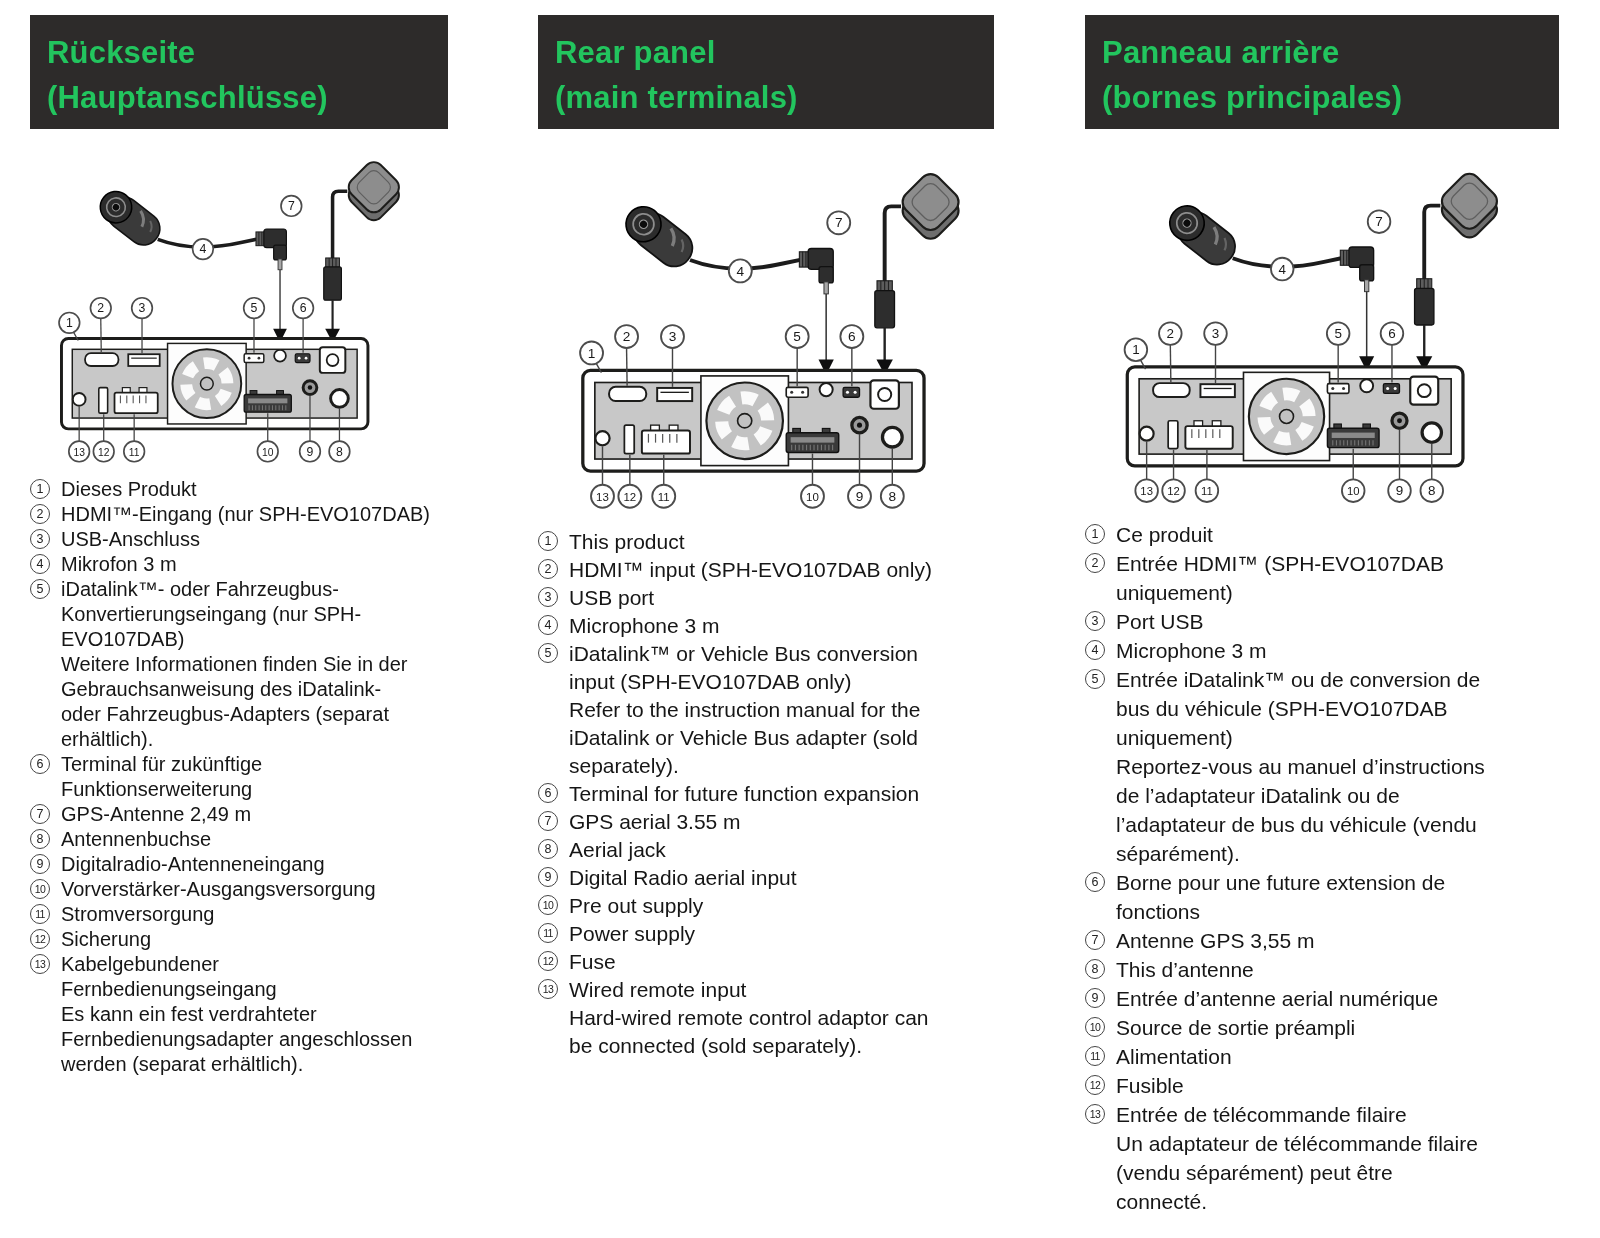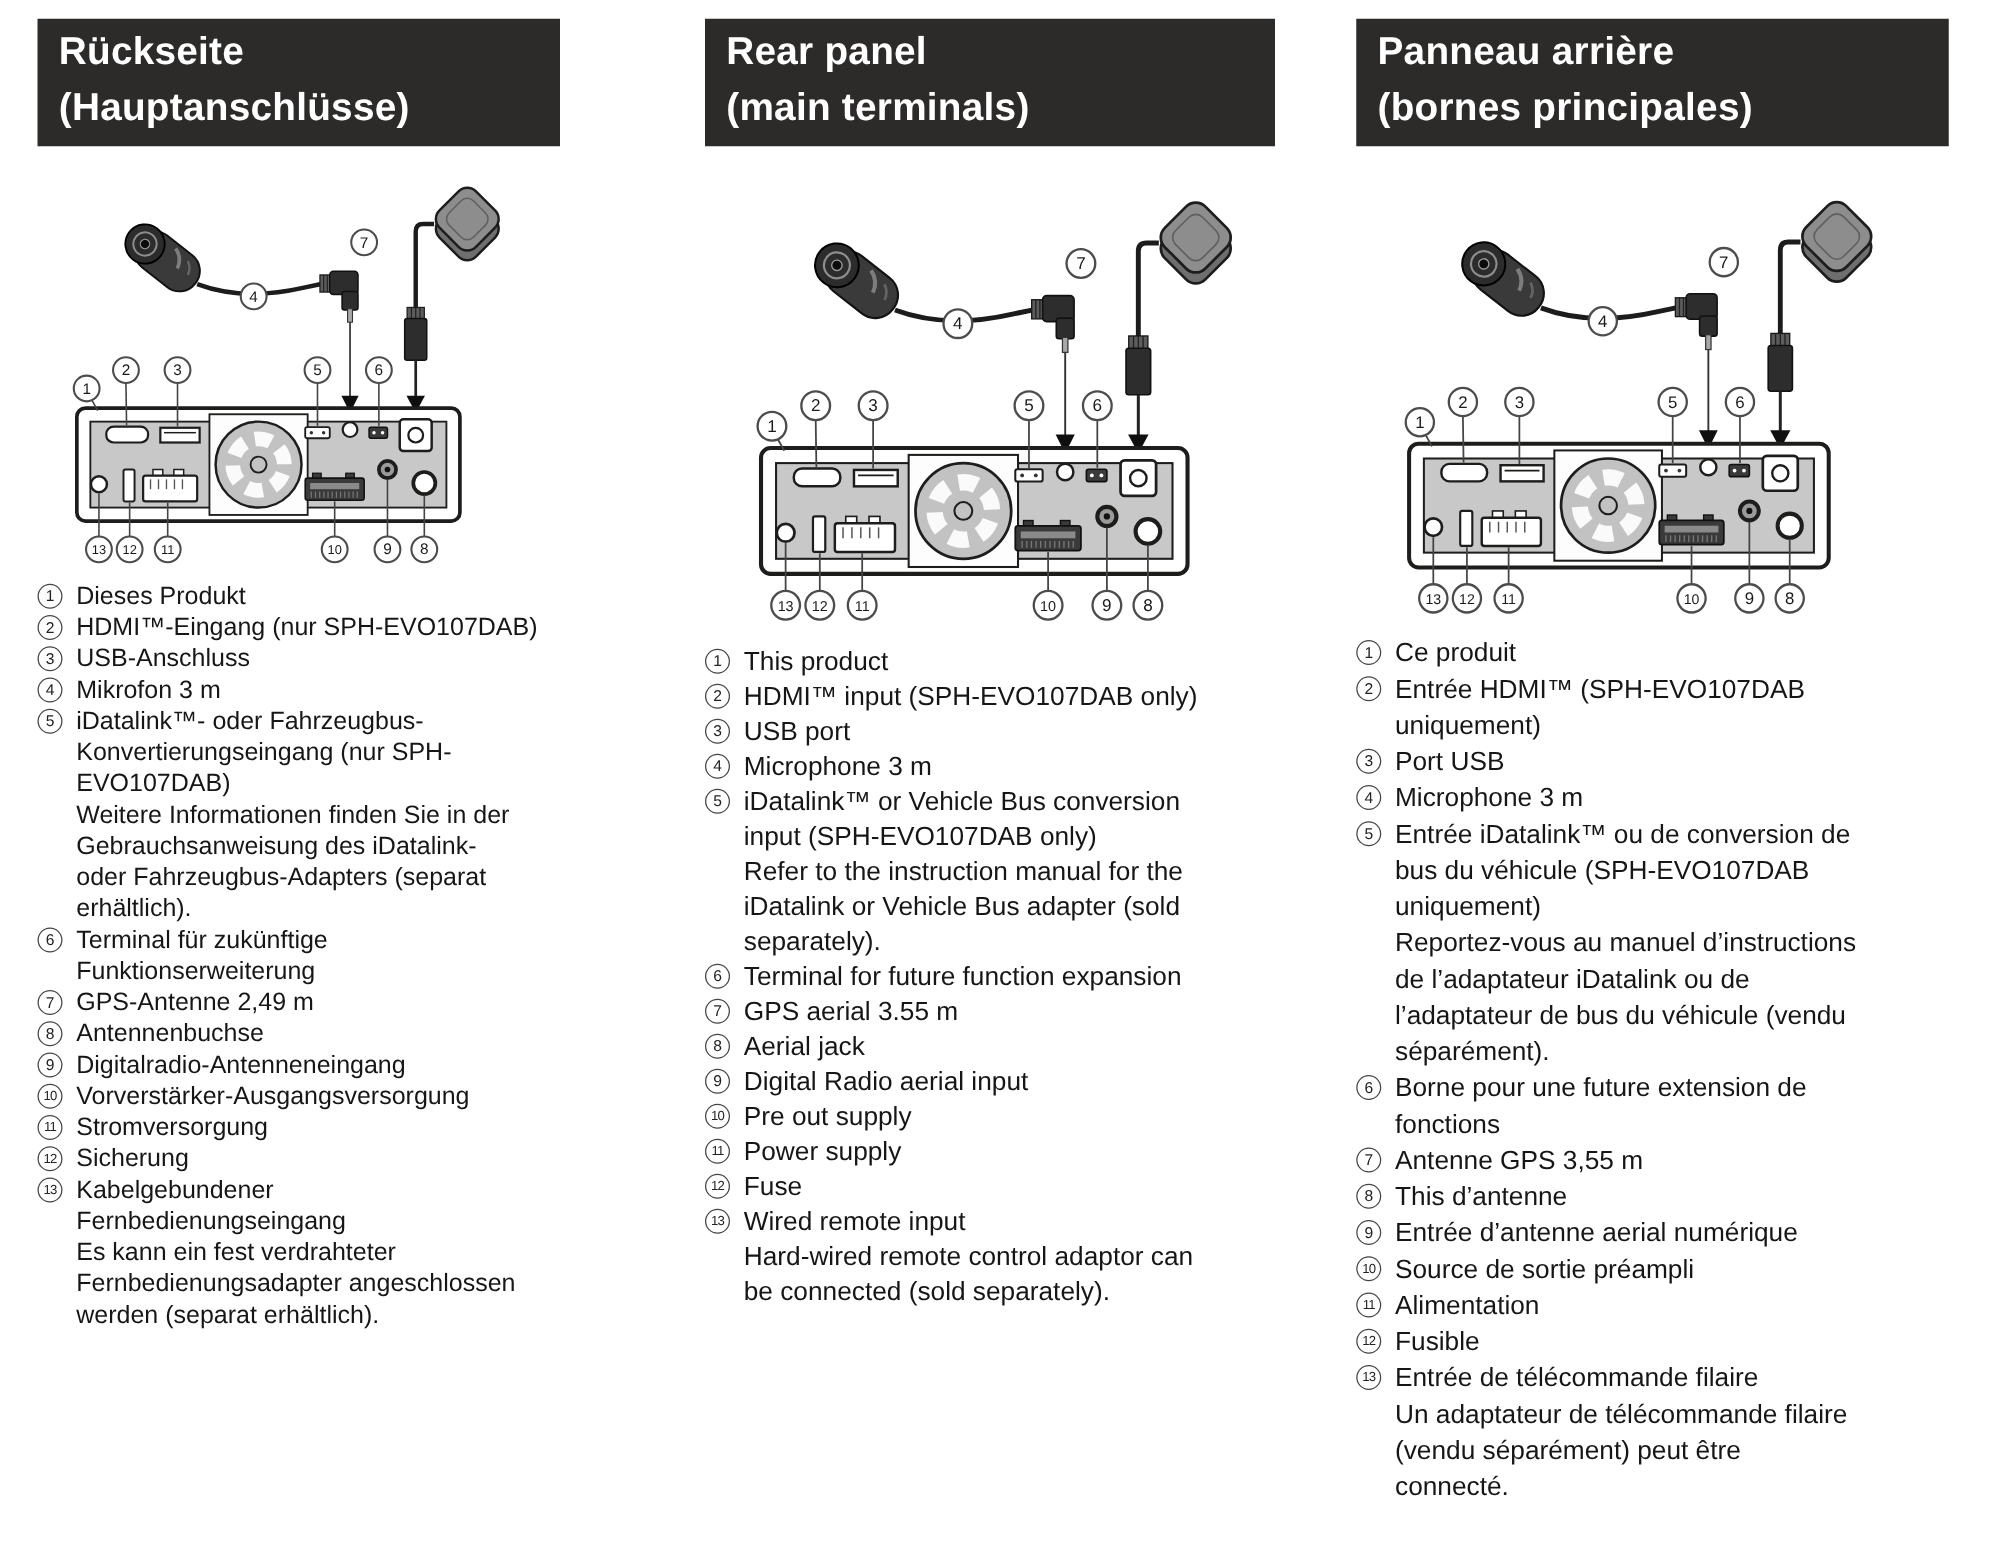--- a/index.html
+++ b/index.html
@@ -3,26 +3,26 @@
 <meta charset="utf-8">
 <style>
   html,body{margin:0;padding:0}
   body{
     width:1600px;height:1238px;background:#ffffff;position:relative;overflow:hidden;
     font-family:"Liberation Sans","DejaVu Sans",sans-serif;color:#161616;
     -webkit-font-smoothing:antialiased;
   }
   .col{position:absolute;top:15px}
   #col-de{left:30px;width:418px}
-  #col-en{left:564px;width:456px}
+  #col-en{left:538px;width:456px}
   #col-fr{left:1085px;width:474px}
 
   .hdr{
-    background:#2d2b2a;color:#ffffff;font-weight:700;font-size:31px;line-height:45px;
-    padding:3px 14px 9px 17px;letter-spacing:.2px;
+    background:#2d2b2a;color:#22c55e;font-weight:700;font-size:31px;line-height:45px;
+    padding:15px 14px 9px 17px;letter-spacing:.2px;
   }
   .hdr div{white-space:nowrap}
 
   .diag{display:block}
   #col-de .diag{width:388px;margin:16px 0 0 2px}
   #col-en .diag{width:432px;margin:26px 0 0 12px}
   #col-fr .diag{width:425px;margin:26px 0 0 10px}
 
   .list{margin-top:8px}
   #col-de .list{font-size:20px;line-height:25px;margin-top:8px}

